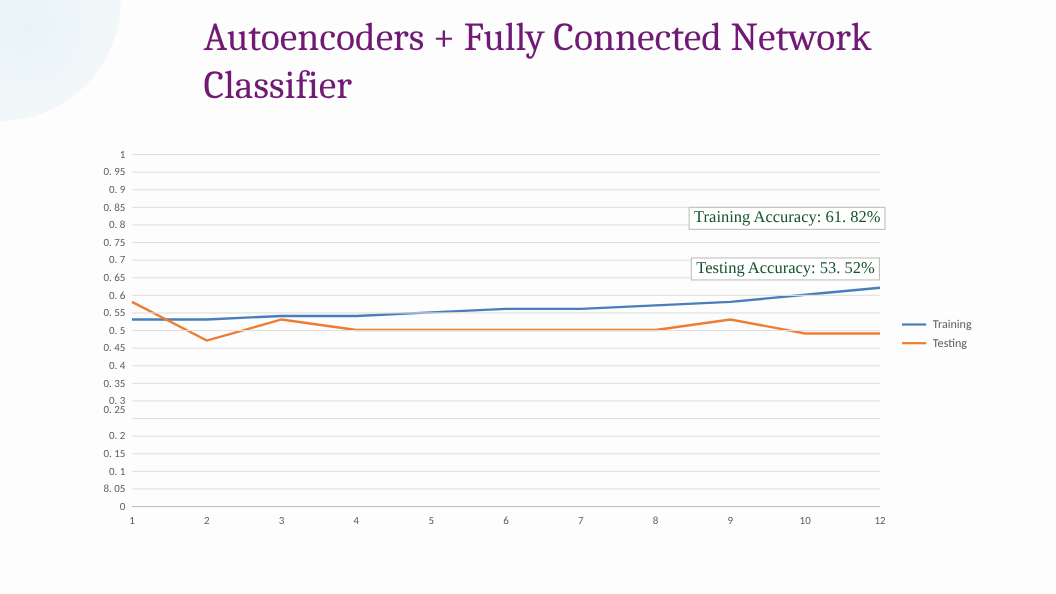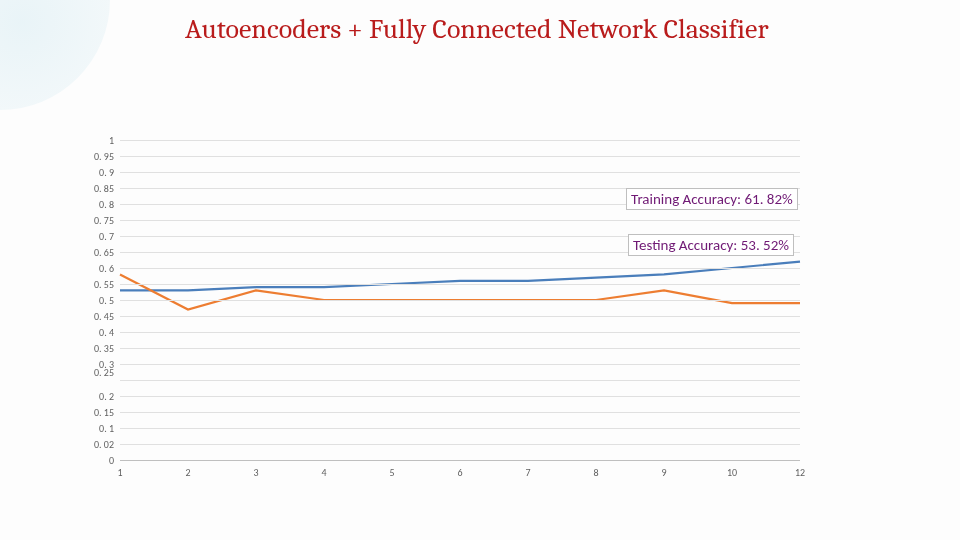--- a/index.html
+++ b/index.html
@@ -22,23 +22,23 @@
     border-radius: 50%;
     background: radial-gradient(circle at 60% 60%, rgba(173,216,230,0.25) 0%, rgba(173,216,230,0.12) 55%, rgba(255,255,255,0) 70%);
     pointer-events: none;
   }
   .title {
     position: absolute;
     left: 185px;
     top: 12px;
     width: 620px;
     font-family: "Cambria", "Georgia", serif;
-    font-size: 28px;
+    font-size: 36px;
     line-height: 1.22;
-    color: #b91c1c;
+    color: #701a75;
     font-weight: 400;
   }
   .chart-wrap {
     position: absolute;
     left: 60px;
     top: 140px;
     width: 840px;
     height: 360px;
   }
   .plot {
@@ -99,43 +99,44 @@
   .legend-swatch {
     width: 22px;
     height: 0;
     border-top-width: 2px;
     border-top-style: solid;
     margin-right: 6px;
   }
   .annot {
     position: absolute;
     font-size: 15px;
-    color: #701a75;
+    color: #14532d;
     background: #ffffff;
     border: 1px solid #bfbfbf;
     padding: 1px 4px;
     white-space: nowrap;
+    font-family: Liberation Serif, serif;
   }
 </style>
 </head>
 <body>
 
 <div class="corner"></div>
 
 <div class="title">Autoencoders + Fully Connected Network Classifier</div>
 
 <div class="chart-wrap">
   <div class="plot" id="plot">
     <svg class="lines" id="svg-lines">
         <polyline points="0,150.39999999999998 68,150.39999999999998 136,147.2 204,147.2 272,144 340,140.79999999999998 408,140.79999999999998 475.99999999999994,137.60000000000002 544,134.4 612,128 680,121.6" fill="none" stroke="#4a7ebb" stroke-width="2.2"></polyline>
         <polyline points="0,134.4 68,169.60000000000002 136,150.39999999999998 204,160 272,160 340,160 408,160 475.99999999999994,160 544,150.39999999999998 612,163.2 680,163.2" fill="none" stroke="#ed7d31" stroke-width="2.2"></polyline>
       </svg>
   <div class="y-tick" style="top: 320px;">0</div>
       <div class="grid-line" style="top: 304px;"></div>
-      <div class="y-tick" style="top: 304px;">0. 02</div>
+      <div class="y-tick" style="top: 304px;">8. 05</div>
       <div class="grid-line" style="top: 288px;"></div>
       <div class="y-tick" style="top: 288px;">0. 1</div>
       <div class="grid-line" style="top: 272px;"></div>
       <div class="y-tick" style="top: 272px;">0. 15</div>
       <div class="grid-line" style="top: 256px;"></div>
       <div class="y-tick" style="top: 256px;">0. 2</div>
       <div class="grid-line" style="top: 240px;"></div>
       <div class="y-tick" style="top: 232px;">0. 25</div>
       <div class="grid-line" style="top: 224px;"></div>
       <div class="y-tick" style="top: 224px;">0. 3</div>
@@ -172,16 +173,26 @@
       <div class="x-tick" style="left: 136px;">3</div>
       <div class="x-tick" style="left: 204px;">4</div>
       <div class="x-tick" style="left: 272px;">5</div>
       <div class="x-tick" style="left: 340px;">6</div>
       <div class="x-tick" style="left: 408px;">7</div>
       <div class="x-tick" style="left: 476px;">8</div>
       <div class="x-tick" style="left: 544px;">9</div>
       <div class="x-tick" style="left: 612px;">10</div>
       <div class="x-tick" style="left: 680px;">12</div>
     </div>
+  <div class="legend">
+    <div class="legend-row">
+      <span class="legend-swatch" id="sw-train" style="border-top-color: rgb(74, 126, 187);"></span>
+      <span>Training</span>
+    </div>
+    <div class="legend-row">
+      <span class="legend-swatch" id="sw-test" style="border-top-color: rgb(237, 125, 49);"></span>
+      <span>Testing</span>
+    </div>
+  </div>
 
   <div class="annot" style="left:566px; top:48px;">Training Accuracy: 61. 82%</div>
   <div class="annot" style="left:568px; top:94px;">Testing Accuracy: 53. 52%</div>
 </div>
 
 </body></html>

